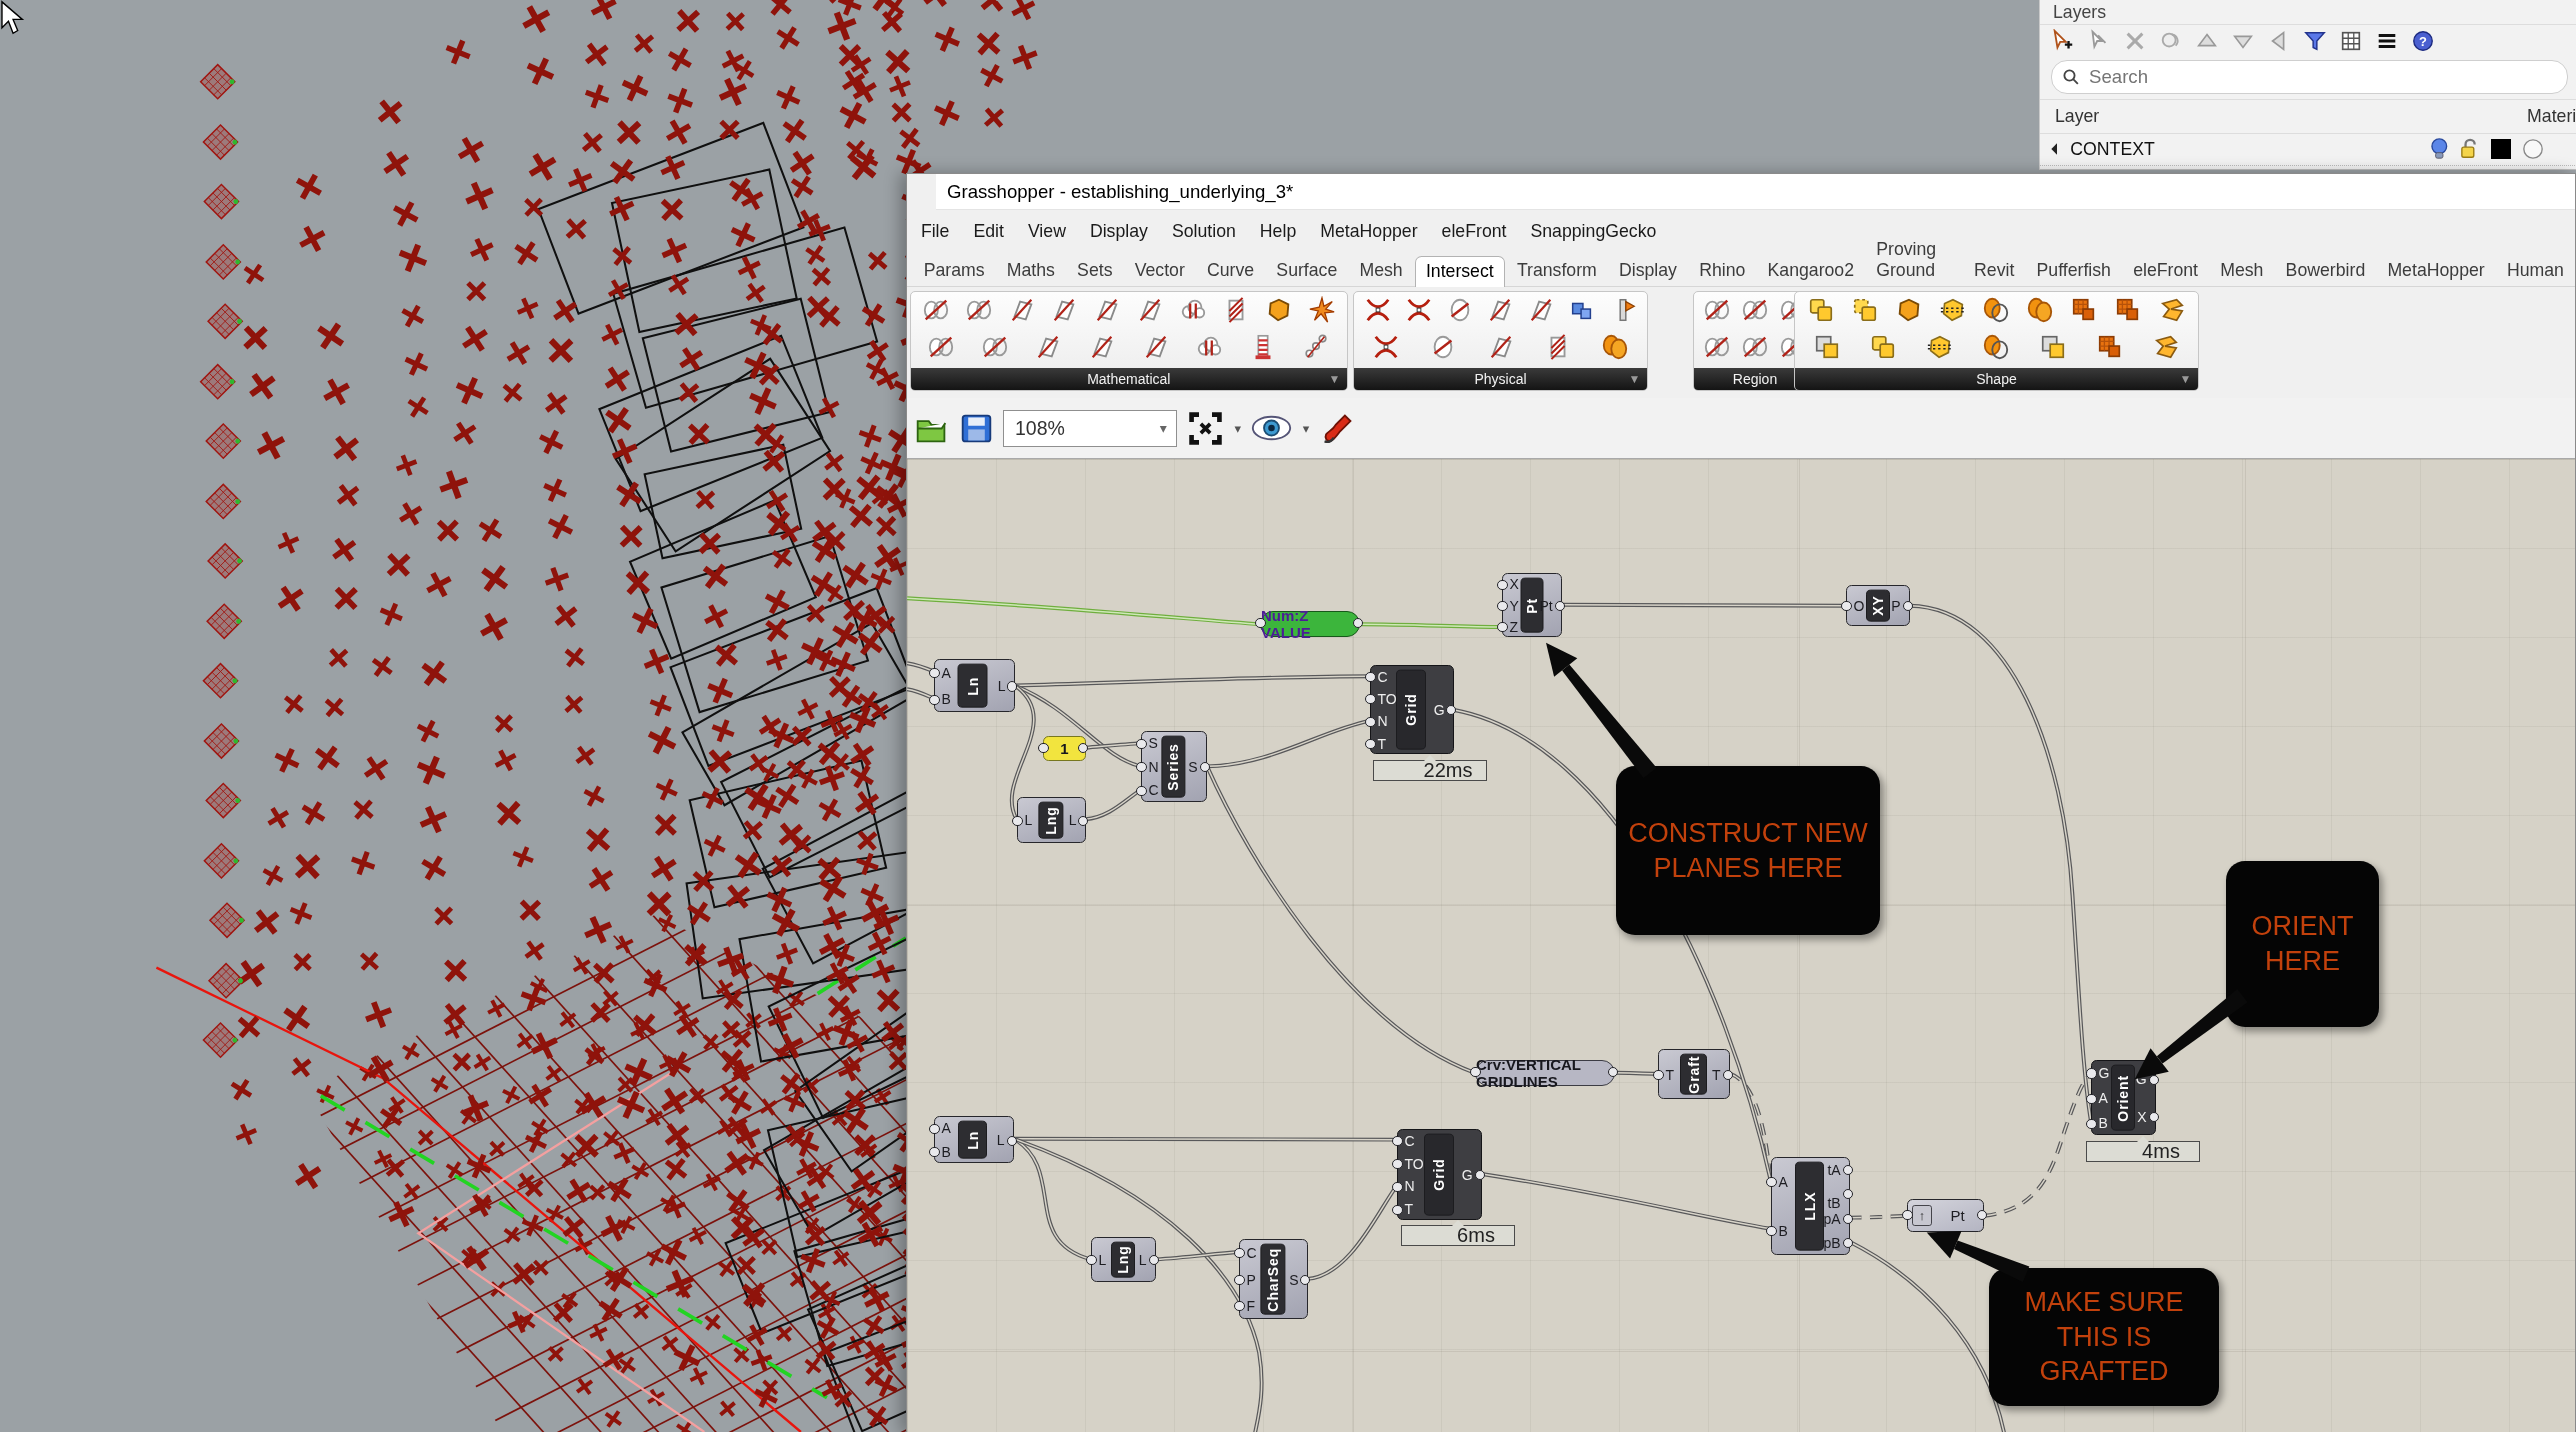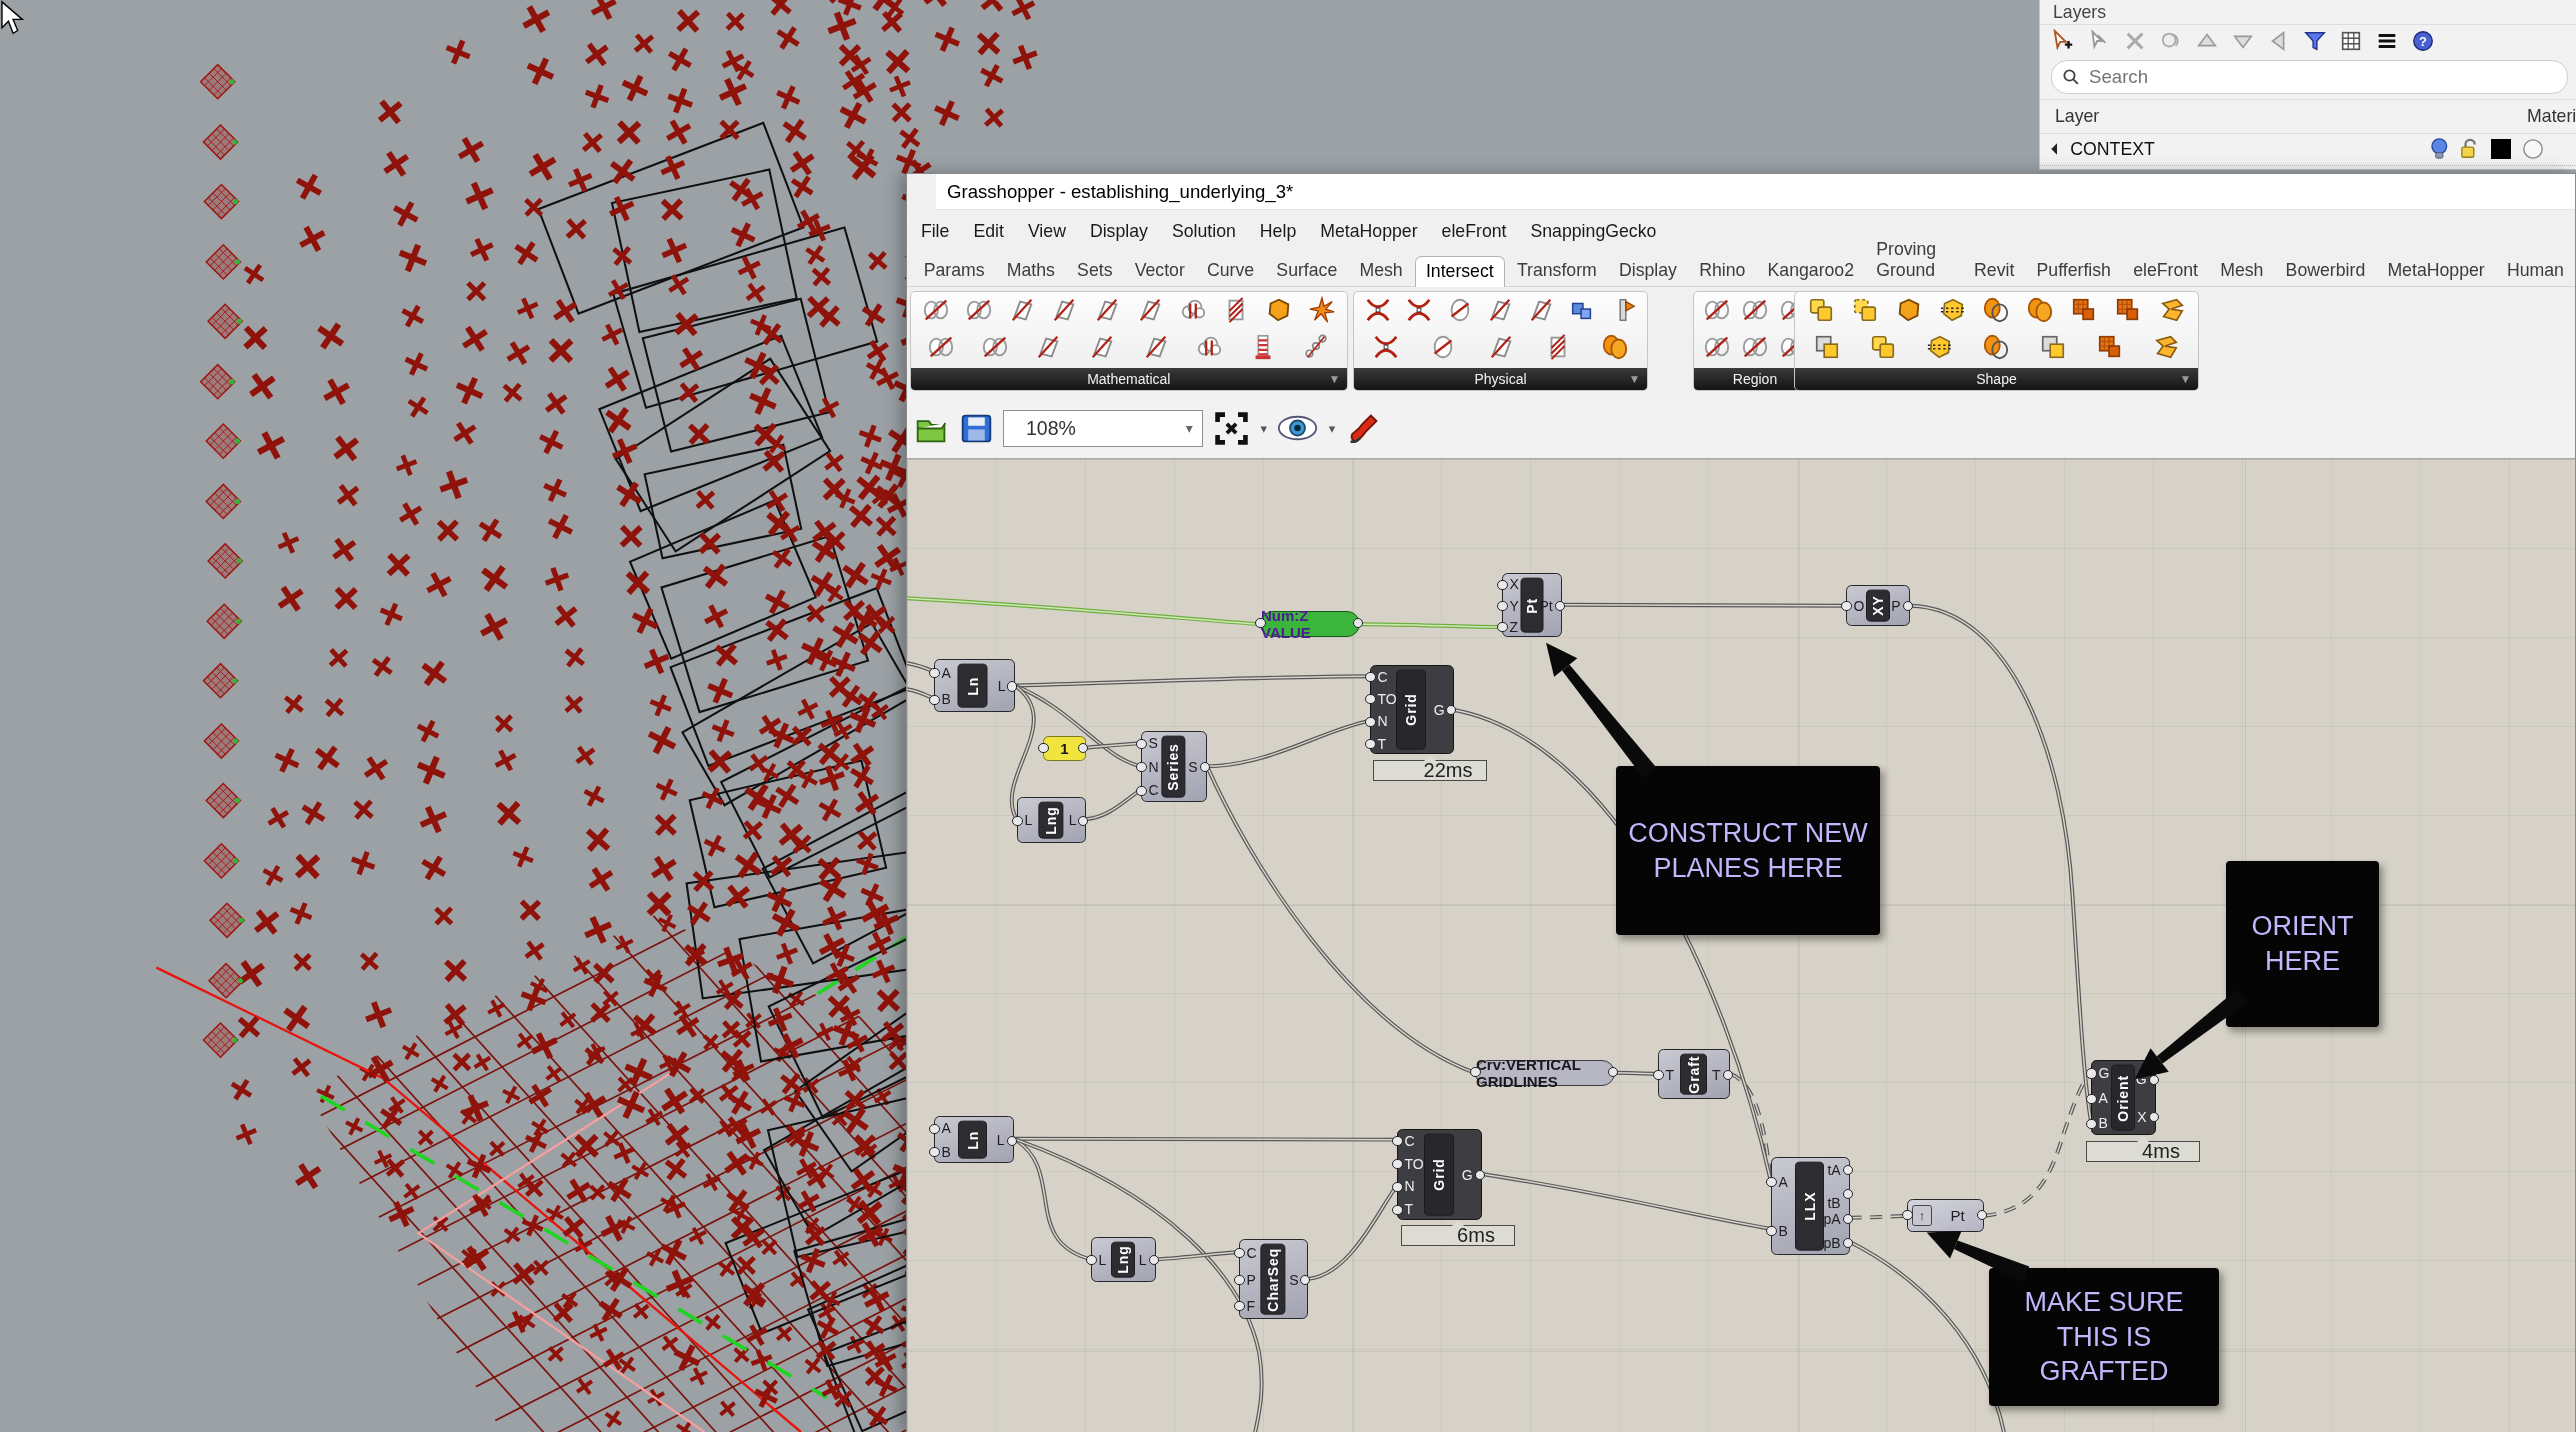--- a/index.html
+++ b/index.html
@@ -41,22 +41,22 @@
   #gh .tgroup{position:absolute;top:3.7px;height:100px;background:linear-gradient(#fdfdfd,#ebebeb);
     border:0.9px solid #c6c6c6;border-radius:5px;overflow:hidden;box-sizing:border-box;}
   #gh .tgrow{display:flex;justify-content:space-around;align-items:center;height:37px;padding:0 3.7px;}
   #gh .ticon{width:32px;height:32px;display:flex;align-items:center;justify-content:center;}
   #gh .tglabel{position:absolute;left:0;right:0;bottom:0;height:22px;
     background:linear-gradient(#3a3a3a,#141414);color:#f2f2f2;font-size:14px;
     display:flex;align-items:center;justify-content:center;}
   #gh .tglabel .caret{position:absolute;right:6.5px;color:#9a9a9a;font-size:12px;}
   #gh .canvasbar{height:61px;background:#f2f2f2;border-bottom:0.9px solid #a9a9a9;
     display:flex;align-items:center;gap:9.3px;padding-left:7.4px;box-sizing:border-box;}
-  #gh .combo{width:200px;height:37px;background:#fff;border:0.9px solid #8f8f8f;display:flex;
-    align-items:center;font-size:19.5px;color:#333;padding-left:22px;box-sizing:border-box;}
+  #gh .combo{width:174px;height:37px;background:#fff;border:0.9px solid #8f8f8f;display:flex;
+    align-items:center;font-size:19.5px;color:#333;padding-left:11px;box-sizing:border-box;}
   #gh .combo .chev{margin-left:auto;margin-right:9.3px;color:#666;font-size:14px;}
   
   #canvas{position:relative;width:1668px;height:975px;background:#d6d2c7;overflow:hidden;
     background-image:
       linear-gradient(rgba(120,115,100,.16) 1.4px,transparent 1.4px),
       linear-gradient(90deg,rgba(120,115,100,.16) 1.4px,transparent 1.4px),
       linear-gradient(rgba(120,115,100,.10) 0.9px,transparent 0.9px),
       linear-gradient(90deg,rgba(120,115,100,.10) 0.9px,transparent 0.9px);
     background-size:446px 446px,446px 446px,89px 89px,89px 89px;}
   #wires,#arrowlayer{position:absolute;left:0;top:0;pointer-events:none;}
@@ -78,21 +78,21 @@
   .capsule{position:absolute;border:1.9px solid #3c3c44;border-radius:13px;display:flex;
     align-items:center;justify-content:center;font-size:15px;font-weight:bold;color:#17171d;box-sizing:border-box;}
   .capsule.green{background:#3cb53c;border-color:#17581a;color:#4c1d95;}
   .capsule.gray{background:#b7b7c4;}
   .capsule.yellow{background:#f2e43e;border-color:#77771f;border-radius:5.6px;}
   .pnode{position:absolute;border:1.9px solid #26262b;border-radius:5.6px;
     background:linear-gradient(160deg,#d4d4dc,#b4b5c2);display:flex;align-items:center;box-sizing:border-box;}
   .pnode .graftbox{width:18.6px;height:18.6px;border:0.9px solid #44444a;background:#c7c7d0;border-radius:2.8px;
     margin-left:3.7px;display:flex;align-items:center;justify-content:center;font-size:13px;color:#222;}
   .pnode .plab{flex:1;text-align:center;font-size:15px;color:#1d1d22;}
-  .note{position:absolute;background:#050505;border-radius:4px;color:#c4b5fd;
+  .note{position:absolute;background:#050505;border-radius:19px;color:#c2410c;
     display:flex;align-items:center;justify-content:center;text-align:center;
     font-size:27px;line-height:1.28;box-shadow:3.7px 4.6px 7.4px rgba(0,0,0,.35);padding:0 9.3px;box-sizing:border-box;}
   #cursor{position:absolute;left:98px;top:175px;}
 </style>
 </head>
 <body>
 
 <div id="screen">
 
   <div id="viewport">

